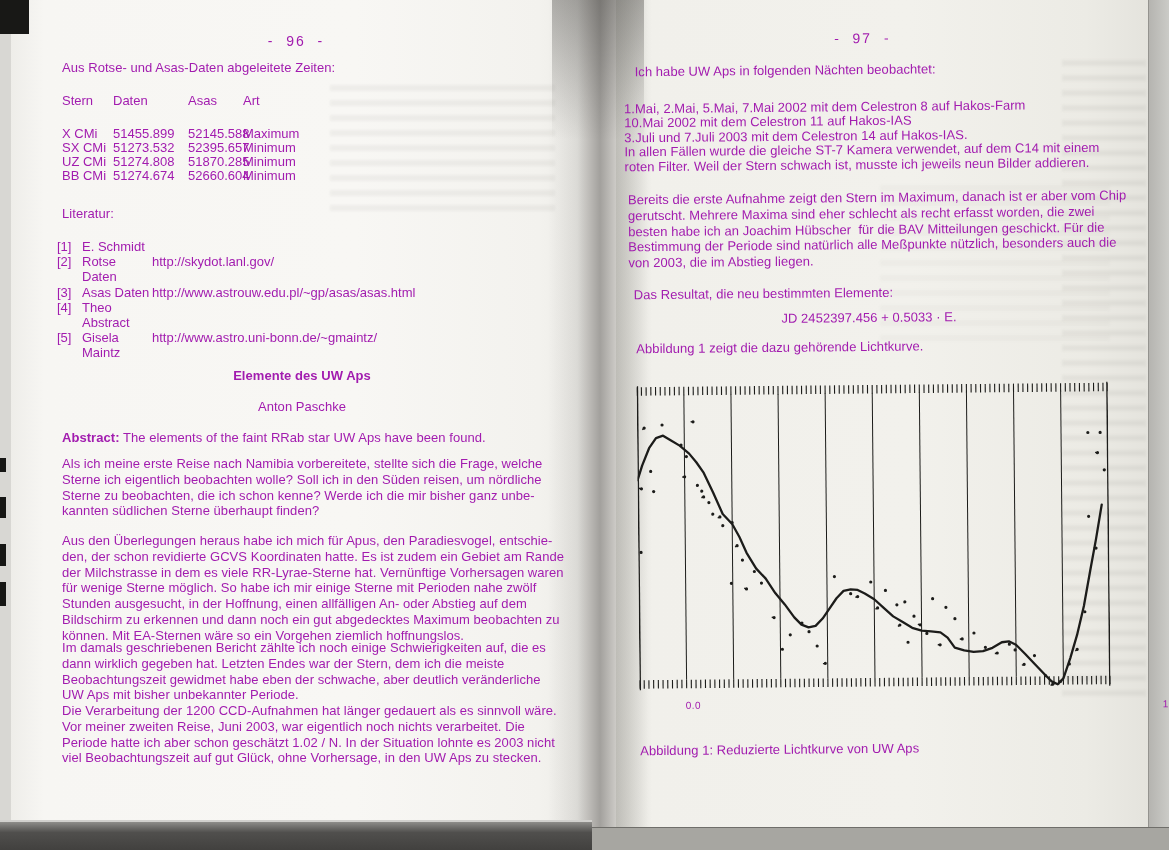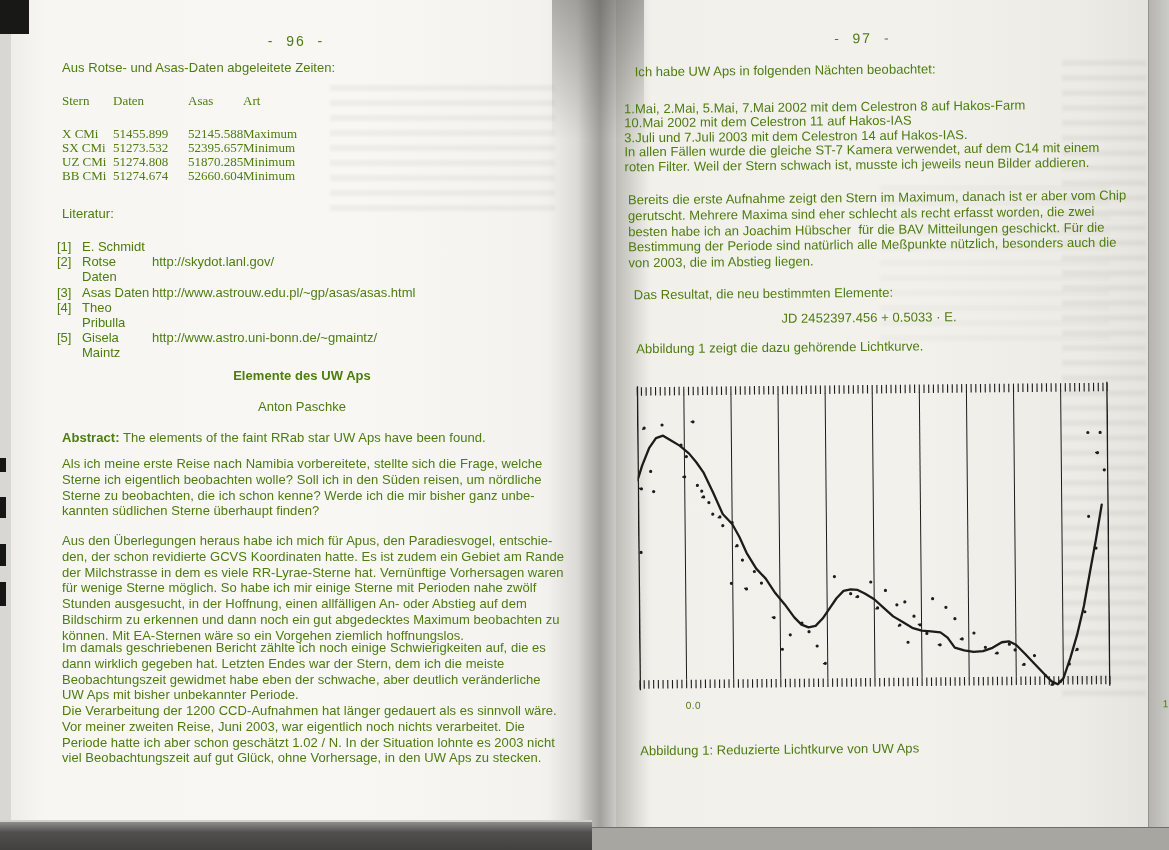--- a/index.html
+++ b/index.html
@@ -1,19 +1,19 @@
 <!DOCTYPE html>
 <html><head>
 <meta charset="utf-8">
 <style>
   html,body { margin:0; padding:0; background:#888782; }
   .scan {
     position:relative; width:1169px; height:850px; overflow:hidden;
     background:#eceae6; font-family:"Liberation Sans", sans-serif;
-    color:#4d7c0f;
+    color:#a21caf;
   }
   .abs { position:absolute; }
   .page-left {
     left:10px; top:0; width:574px; height:822px;
     background:linear-gradient(90deg,#eeede9 0%, #f7f6f3 6%, #f8f7f4 60%, #f3f2ee 92%, #ebeae6 100%);
   }
   .page-right {
     left:616px; top:0; width:534px; height:828px;
     background:linear-gradient(90deg,#d9d8d2 0%, #f1f0eb 6%, #f2f1ec 55%, #ecebe5 88%, #e4e3dd 100%);
   }
@@ -36,21 +36,21 @@
   .band-bottom-right { left:592px; top:827px; width:577px; height:23px;
                  background:#a7a6a1; border-top:1px solid #6f6e6a; }
   .bindmark { left:0; width:6px; background:#161614; }
 
   .t { position:absolute; font-size:13px; line-height:15.8px; white-space:pre-wrap;
        letter-spacing:0.05px; }
   .pagenum { font-size:14px; letter-spacing:2px; text-align:center; width:120px; }
   .bold { font-weight:bold; }
   .center { text-align:center; }
 
-  .ttable { position:absolute; font-size:13px; line-height:14px;font-family:Liberation Serif, serif; }
+  .ttable { position:absolute; font-size:13px; line-height:14px; }
   .trow { display:grid; grid-template-columns:51px 75px 55px auto; margin-bottom:0; }
   .thead { margin-bottom:19px; }
   .trow + .trow { margin-top:0; }
   .ttable .trow { height:14px; }
 
   .reflist { position:absolute; font-size:13px; line-height:15.2px; }
   .refrow { display:grid; grid-template-columns:25px 70px auto; white-space:pre-wrap; }
 
   .ghost {
     position:absolute; pointer-events:none;
@@ -121,21 +121,21 @@
       </div>
   </div>
 
   <div class="t" style="left:62px;top:206px;">Literatur:</div>
 
   <div class="reflist" style="left:57px;top:239px;width:500px;">
       <div class="refrow"><span>[1]</span><span>E. Schmidt</span></div>
       <div class="refrow"><span></span><span></span></div>
       <div class="refrow"><span>[2]</span><span>Rotse Daten</span><span>http://skydot.lanl.gov/</span></div>
       <div class="refrow"><span>[3]</span><span>Asas Daten</span><span>http://www.astrouw.edu.pl/~gp/asas/asas.html</span></div>
-      <div class="refrow"><span>[4]</span><span>Theo Pribulla</span></div>
+      <div class="refrow"><span>[4]</span><span>Theo Abstract</span></div>
       <div class="refrow"><span>[5]</span><span>Gisela Maintz</span><span>http://www.astro.uni-bonn.de/~gmaintz/</span></div>
     </div>
 
   <div class="t bold center" style="left:62px;top:368px;width:480px;">Elemente des UW Aps</div>
   <div class="t center" style="left:62px;top:399px;width:480px;">Anton Paschke</div>
 
   <div class="t" style="left:62px;top:456px;width:505px;">Als ich meine erste Reise nach Namibia vorbereitete, stellte sich die Frage, welche
 Sterne ich eigentlich beobachten wolle? Soll ich in den Süden reisen, um nördliche
 Sterne zu beobachten, die ich schon kenne? Werde ich die mir bisher ganz unbe-
 kannten südlichen Sterne überhaupt finden?</div>

